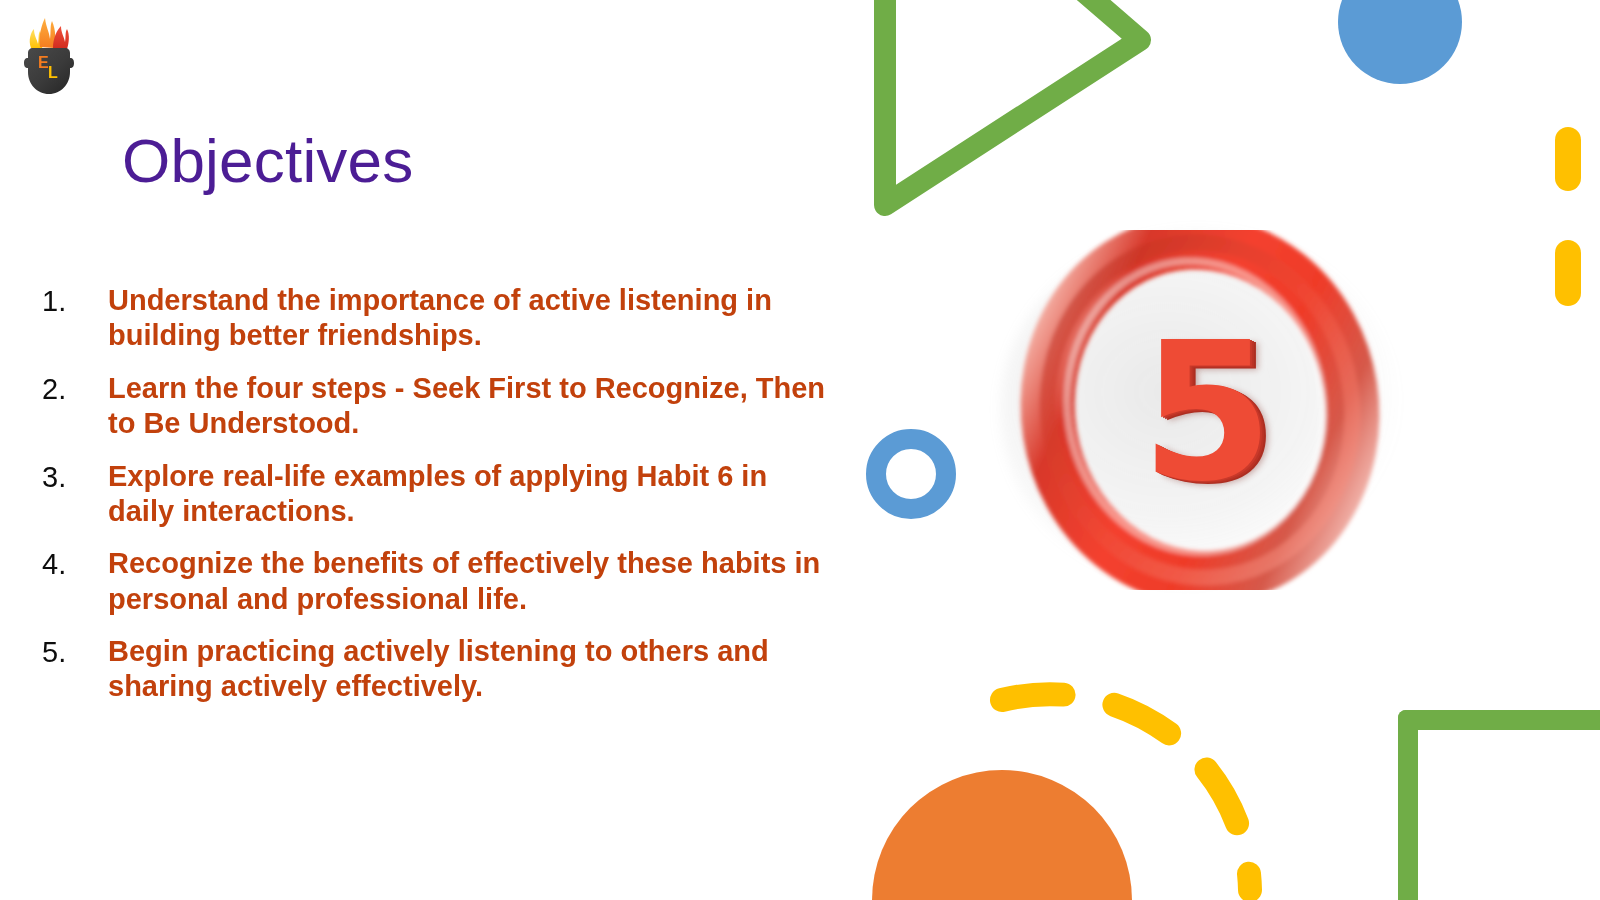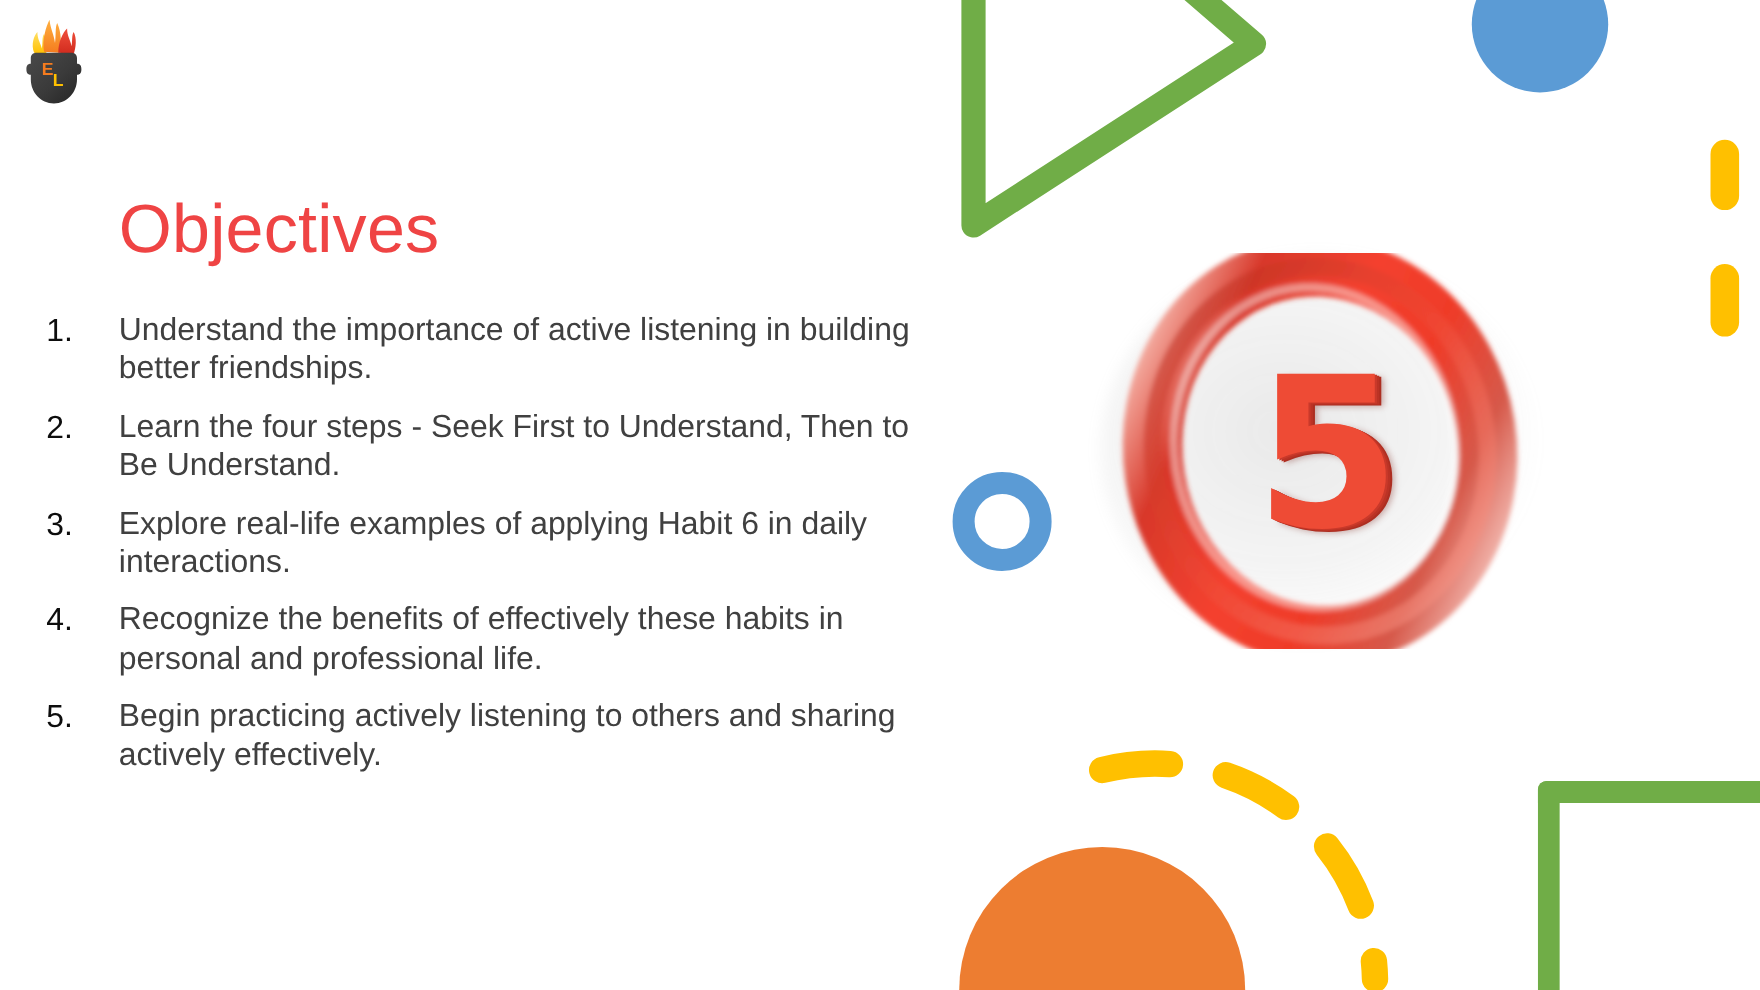--- a/index.html
+++ b/index.html
@@ -24,29 +24,28 @@
     position: absolute;
     left: 18px;
     top: 6px;
     width: 60px;
     height: 92px;
   }
 
   
   .slide-title {
     position: absolute;
-    left: 108px;
+    left: 122px;
     top: 128px;
     font-size: 62px;
     font-weight: 400;
-    color: #ef4444;
+    color: #4c1d95;
     letter-spacing: 0.2px;
     line-height: 1.05;
     white-space: nowrap;
-    margin-top: 48px;
   }
 
   
   .objectives {
     position: absolute;
     left: 42px;
     top: 283px;
     width: 790px;
   }
   .obj-item {
@@ -57,22 +56,23 @@
   .obj-num {
     flex: 0 0 66px;
     font-size: 29px;
     color: #0d0d0d;
     line-height: 1.22;
     padding-top: 1px;
   }
   .obj-text {
     flex: 1 1 auto;
     font-size: 29px;
-    color: #404040;
+    color: #c2410c;
     line-height: 1.22;
+    font-weight: bold;
   }
 
   
   .deco {
     position: absolute;
     left: 0;
     top: 0;
     width: 1600px;
     height: 900px;
     pointer-events: none;
@@ -242,21 +242,21 @@
 
   <div class="objectives">
 
     <div class="obj-item">
       <div class="obj-num">1.</div>
       <div class="obj-text">Understand the importance of active listening in building better friendships.</div>
     </div>
 
     <div class="obj-item">
       <div class="obj-num">2.</div>
-      <div class="obj-text">Learn the four steps - Seek First to Understand, Then to Be Understand.</div>
+      <div class="obj-text">Learn the four steps - Seek First to Recognize, Then to Be Understood.</div>
     </div>
 
     <div class="obj-item">
       <div class="obj-num">3.</div>
       <div class="obj-text">Explore real-life examples of applying Habit 6 in daily interactions.</div>
     </div>
 
     <div class="obj-item">
       <div class="obj-num">4.</div>
       <div class="obj-text">Recognize the benefits of effectively these habits in personal and professional life.</div>

